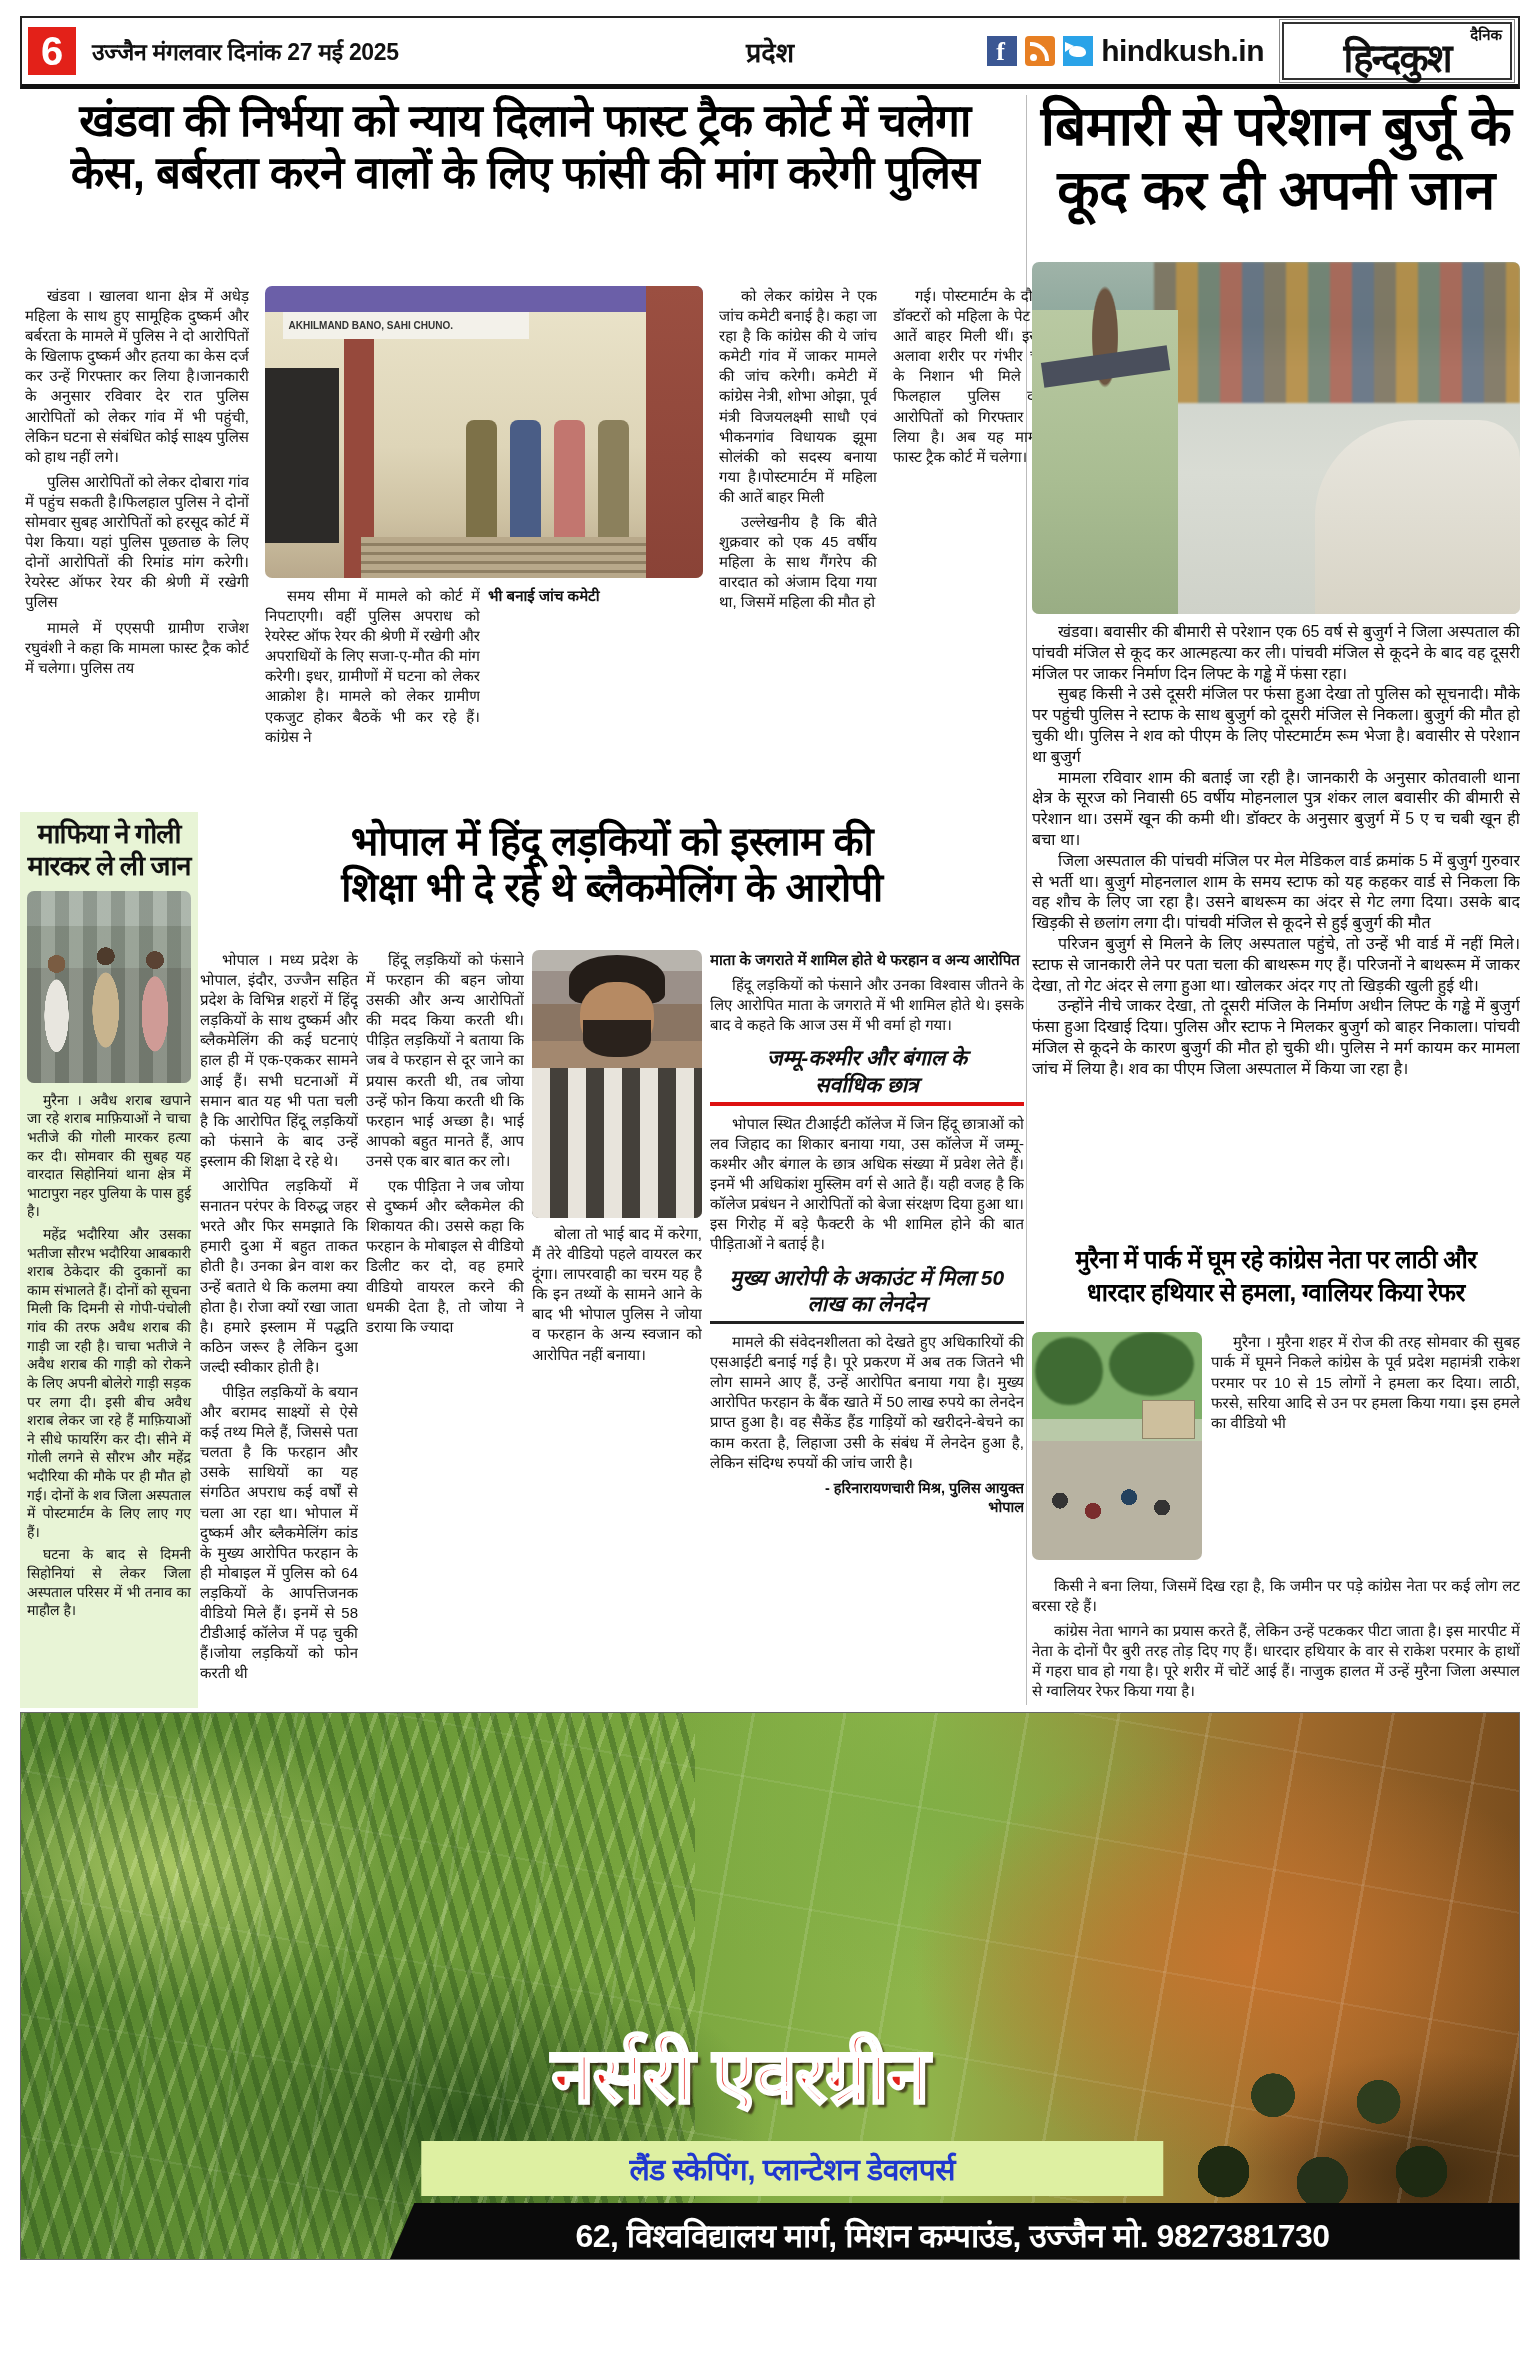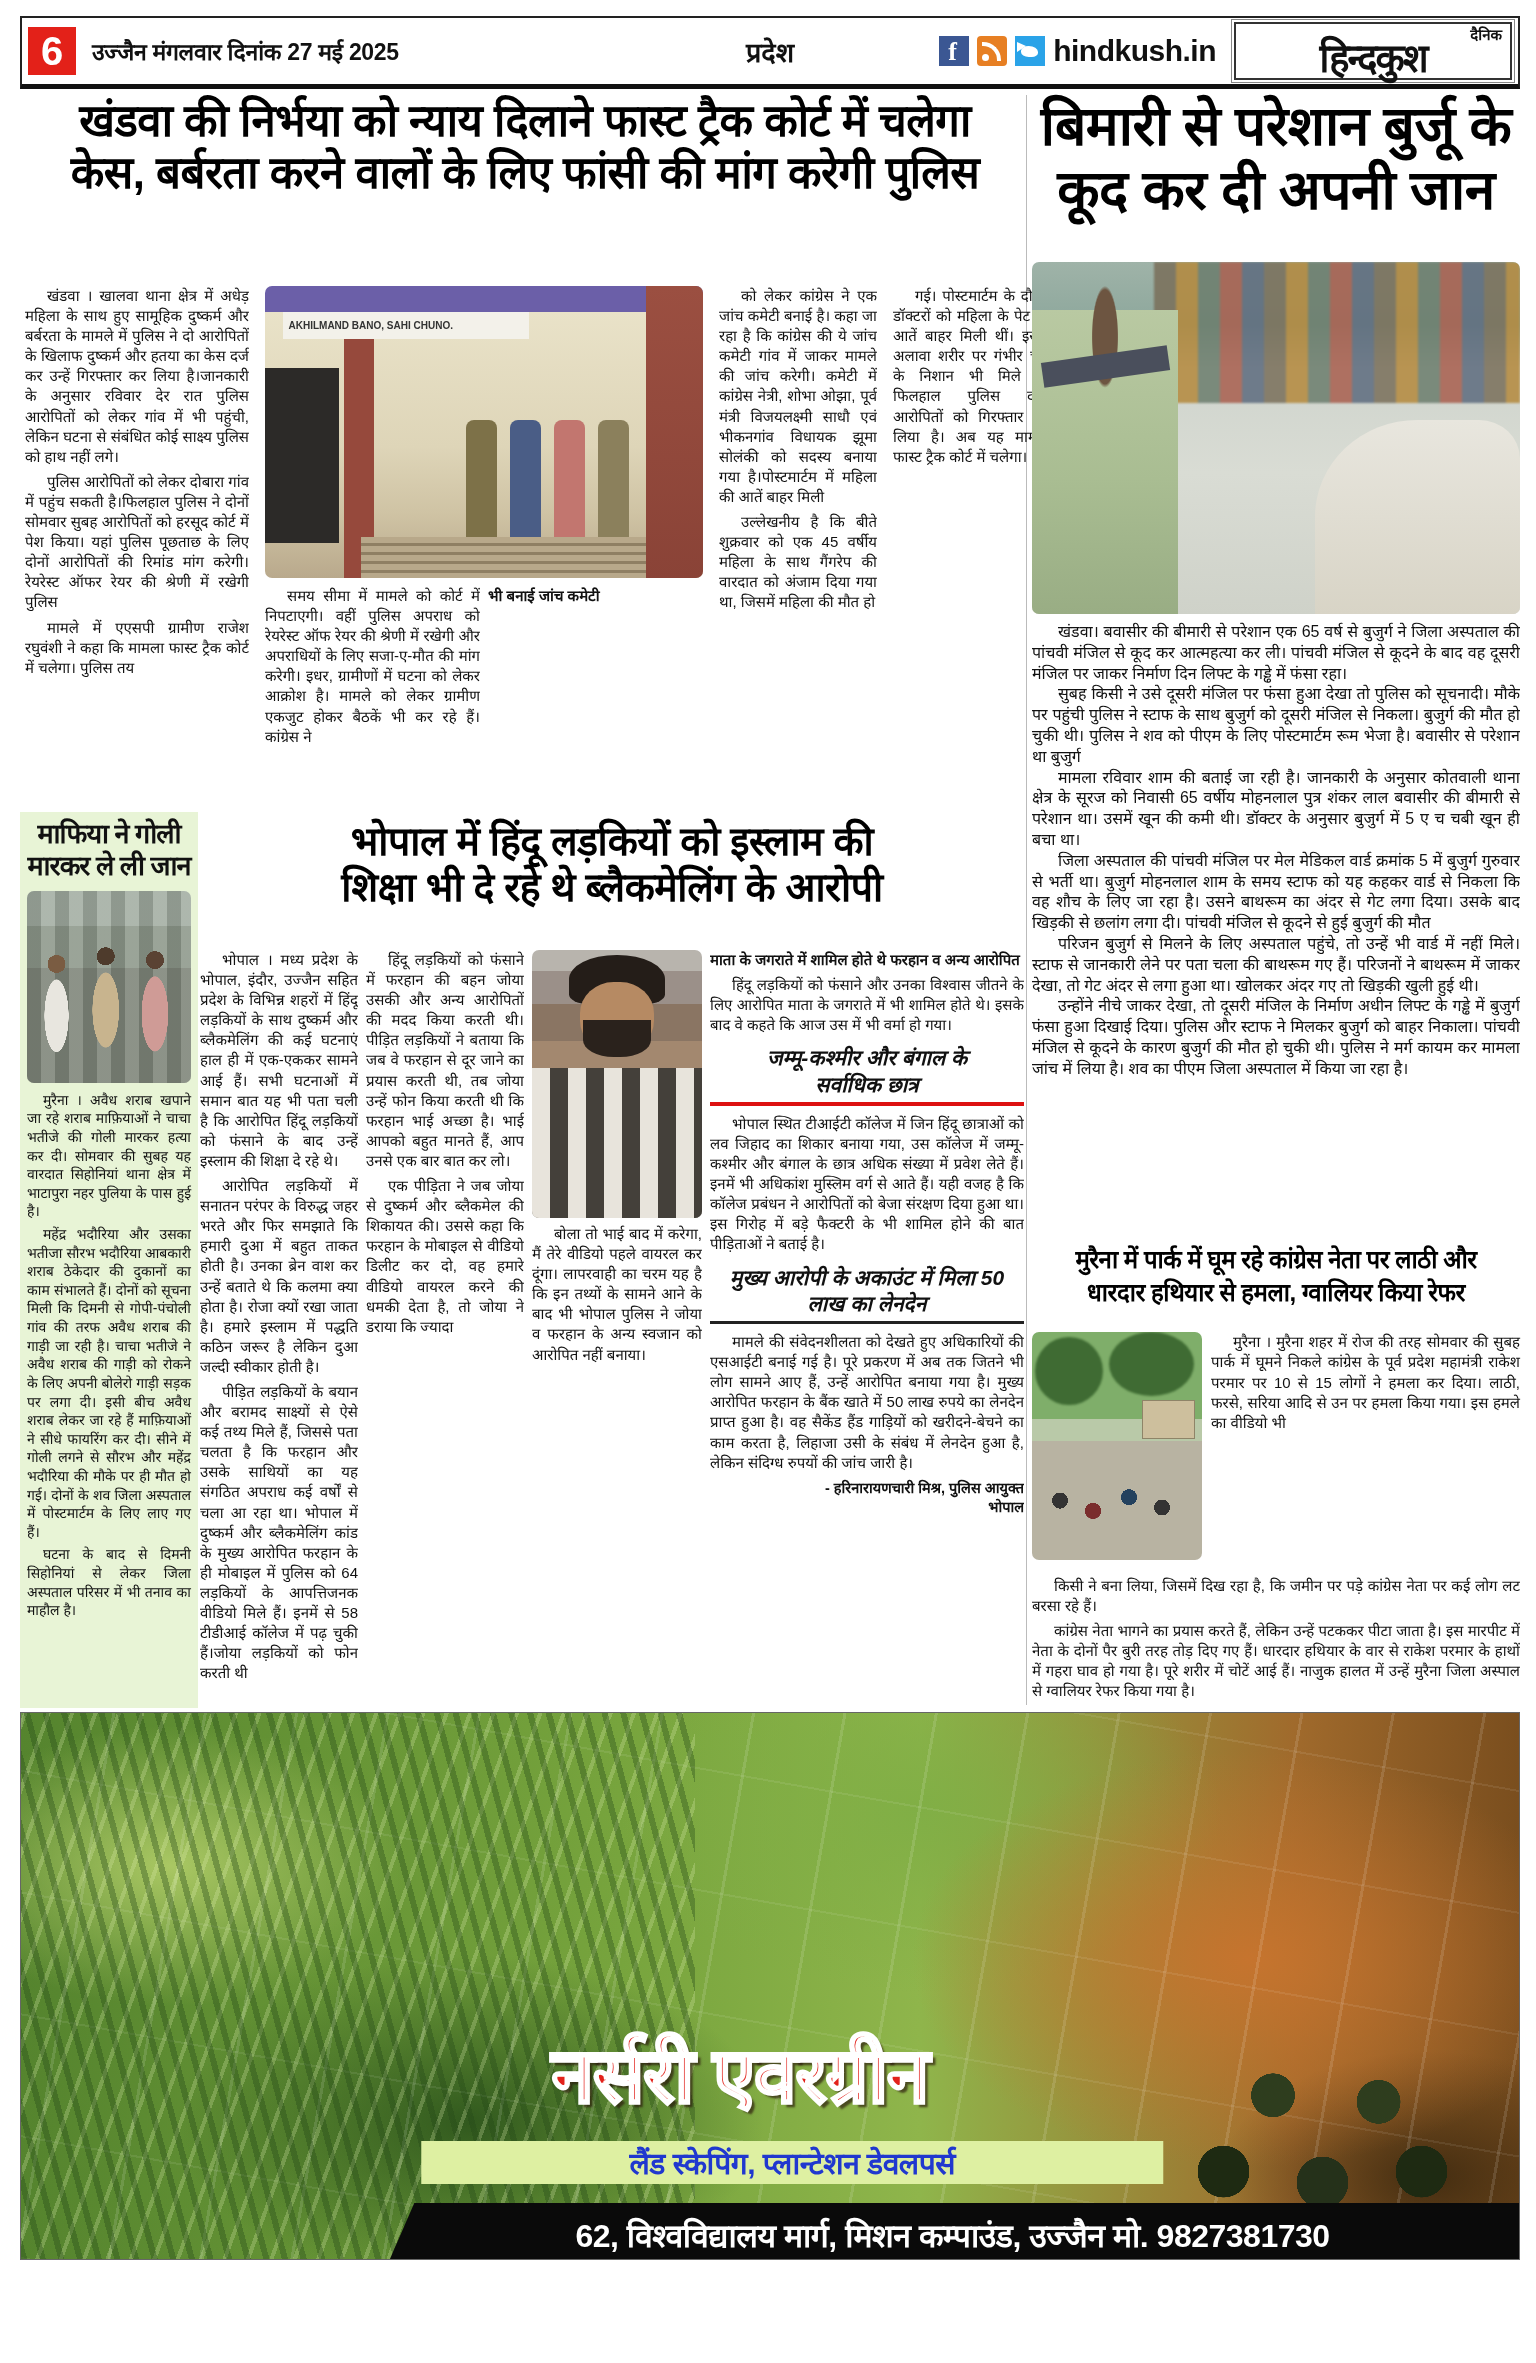--- a/index.html
+++ b/index.html
@@ -23,21 +23,21 @@
                border-top:4px solid #fff;border-right:4px solid #fff;border-top-right-radius:18px;}
   .rss::after{content:"";position:absolute;left:5px;bottom:5px;width:7px;height:7px;
               background:#fff;border-radius:50%;}
   .tw{background:#2aa3e8;}
   .tw::before{content:"";position:absolute;left:6px;top:10px;width:17px;height:11px;
               background:#fff;border-radius:50% 60% 40% 50%;}
   .tw::after{content:"";position:absolute;left:2px;top:6px;border-left:9px solid #fff;
              border-top:4px solid transparent;border-bottom:6px solid transparent;}
   .site{font-size:30px;font-weight:800;letter-spacing:-0.5px;}
   .logo{position:relative;width:226px;height:54px;border:2px solid #333;box-shadow:0 0 0 2px #fff,0 0 0 3px #888;
-        text-align:center;background:#fff;margin-left:10px;padding-left:48px;}
+        text-align:center;background:#fff;margin-left:10px;}
   .dainik{position:absolute;right:8px;top:0;font-size:15px;font-weight:700;}
   .hindkush{position:absolute;left:0;right:0;bottom:-4px;font-size:38px;font-weight:900;
             letter-spacing:-2px;transform:scaleY(1.05);}
   
   .hl{position:absolute;text-align:center;font-weight:800;color:#000;line-height:1.16;
       letter-spacing:-0.5px;}
   .col p{margin:0 0 5px;text-indent:22px;}
   .col{font-size:15px;line-height:1.34;text-align:justify;overflow:hidden;}
   .boldline{font-weight:800;text-indent:0 !important;}
   .photo{position:relative;overflow:hidden;background:#ccc;border-radius:7px;}
@@ -142,21 +142,21 @@
      background:radial-gradient(circle 26px at 15% 70%,#1e2a12 0 99%,transparent 100%),
      radial-gradient(circle 26px at 45% 75%,#25311a 0 99%,transparent 100%),
      radial-gradient(circle 26px at 75% 70%,#1e2a12 0 99%,transparent 100%),
      radial-gradient(circle 22px at 30% 35%,#2e3d1e 0 99%,transparent 100%),
      radial-gradient(circle 22px at 62% 38%,#2e3d1e 0 99%,transparent 100%);}
   .ad-title{position:absolute;left:0;right:4%;top:308px;text-align:center;color:#e2221b;
      font-size:76px;font-weight:800;letter-spacing:-1px;-webkit-text-stroke:3px #fff;
      text-shadow:4px 4px 2px rgba(40,20,10,.65);}
   .ad-strip{position:absolute;left:50%;transform:translateX(-47%);top:428px;width:742px;
      background:#def0a2;color:#2038cf;font-size:30px;font-weight:800;text-align:center;
-     padding:1px 0;letter-spacing:-0.5px;}
+     padding:7px 0;letter-spacing:-0.5px;}
   .ad-addr{position:absolute;left:365px;top:490px;width:1133px;background:#0a0a0a;color:#fff;
      font-size:32px;font-weight:700;text-align:center;padding:10px 0 12px;
      clip-path:polygon(2.5% 0,100% 0,100% 100%,0 100%);letter-spacing:-0.5px;}
 </style>
 </head>
 <body>
 
 <div class="page">
 
   <div class="header">

